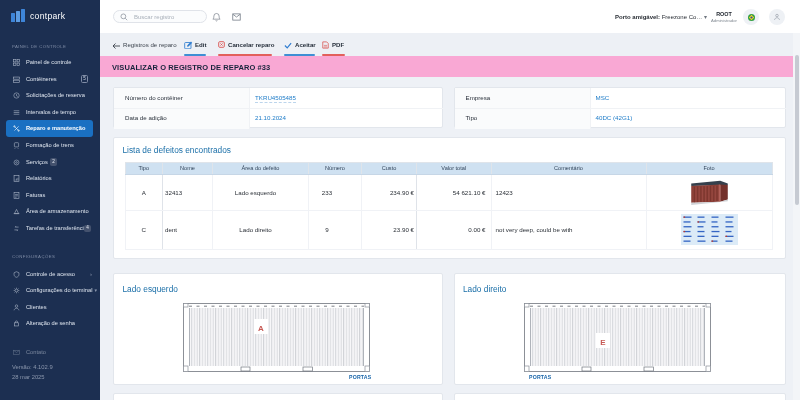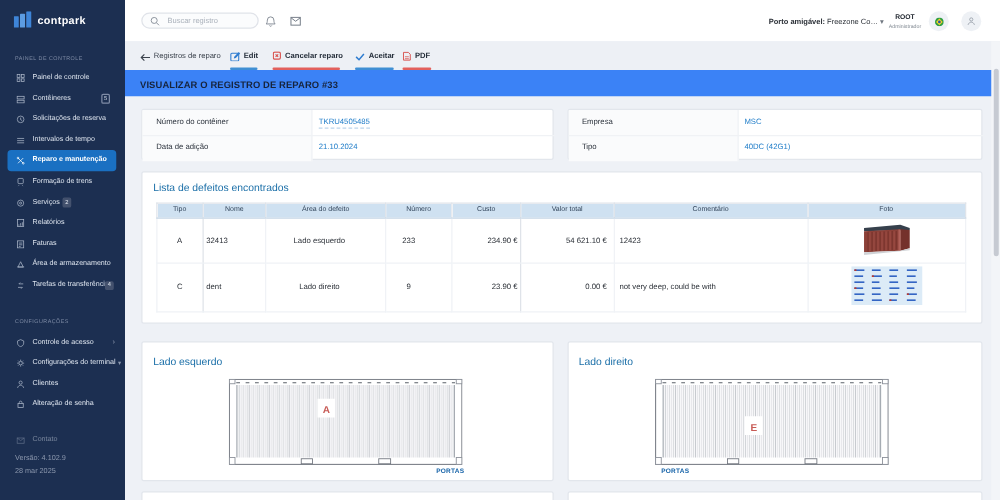--- a/index.html
+++ b/index.html
@@ -24,21 +24,21 @@
   #search { position:absolute; left:13px; top:9.5px; width:94px; height:13px; border:1px solid #e0e3e9; background:#fbfcfd; border-radius:7px; }
   #search .ph { position:absolute; left:20px; top:3px; font-size:6px; color:#a9b0ba; }
 
   
   #toolbar { position:absolute; left:100px; top:33px; width:700px; height:23px; background:#edf0f5; }
   .tab { position:absolute; top:0; height:23px; font-size:6.1px; font-weight:bold; color:#252e3a; }
   .tab .tt { position:absolute; top:8px; white-space:nowrap; }
   .uline { position:absolute; top:20.5px; height:2px; left:0; right:0; border-radius:1px; }
 
   
-  #titlebar { position:absolute; left:100px; top:56px; width:700px; height:21px; background:#3b82f6; }
+  #titlebar { position:absolute; left:100px; top:56px; width:700px; height:21px; background:#f9a8d4; }
   #titlebar .t { position:absolute; left:12px; top:6.5px; font-size:7.5px; font-weight:bold; color:#17243c; letter-spacing:.1px; }
 
   
   .card { position:absolute; background:#fff; border:1px solid #e2e6ec; border-radius:2px; }
   .ilab { position:absolute; font-size:6.2px; color:#2a313b; }
   .ival { position:absolute; font-size:6.2px; color:#1e7cc8; }
   .h2 { position:absolute; font-size:8.3px; font-weight:normal; color:#1b6fa8; white-space:nowrap; }
 
   
   #dtable { position:absolute; left:10.5px; top:24.5px; border-collapse:collapse; table-layout:fixed; width:647px; }
@@ -57,21 +57,21 @@
 
 <div id="sidebar">
 
   <svg class="abs" style="left:11px;top:9px" width="15" height="14" viewBox="0 0 15 14">
     <g fill="#3e85d8">
       <rect x="0" y="4" width="4" height="9" rx="0.5"></rect>
       <rect x="5" y="2" width="4" height="11" rx="0.5" fill="#5c9ce2"></rect>
       <rect x="10" y="0" width="4" height="13" rx="0.5" fill="#3e85d8"></rect>
     </g>
   </svg>
-  <div class="abs" style="left:30px;top:11px;font-size:8.6px;font-weight:bold;color:#fff;letter-spacing:.3px">contpark</div>
+  <div class="abs" style="left:30px;top:11px;font-size:8.6px;font-weight:normal;color:#fff;letter-spacing:.3px">contpark</div>
 
   <div class="seclabel" style="top:44px">PAINEL DE CONTROLE</div>
 
   <div class="navitem" style="top:54px">
     <svg class="ic lic" viewBox="0 0 10 10">
         <rect x="1" y="1" width="3.2" height="3.2"></rect>
         <rect x="5.8" y="1" width="3.2" height="3.2"></rect>
         <rect x="1" y="5.8" width="3.2" height="3.2"></rect>
         <rect x="5.8" y="5.8" width="3.2" height="3.2"></rect>
       </svg>

